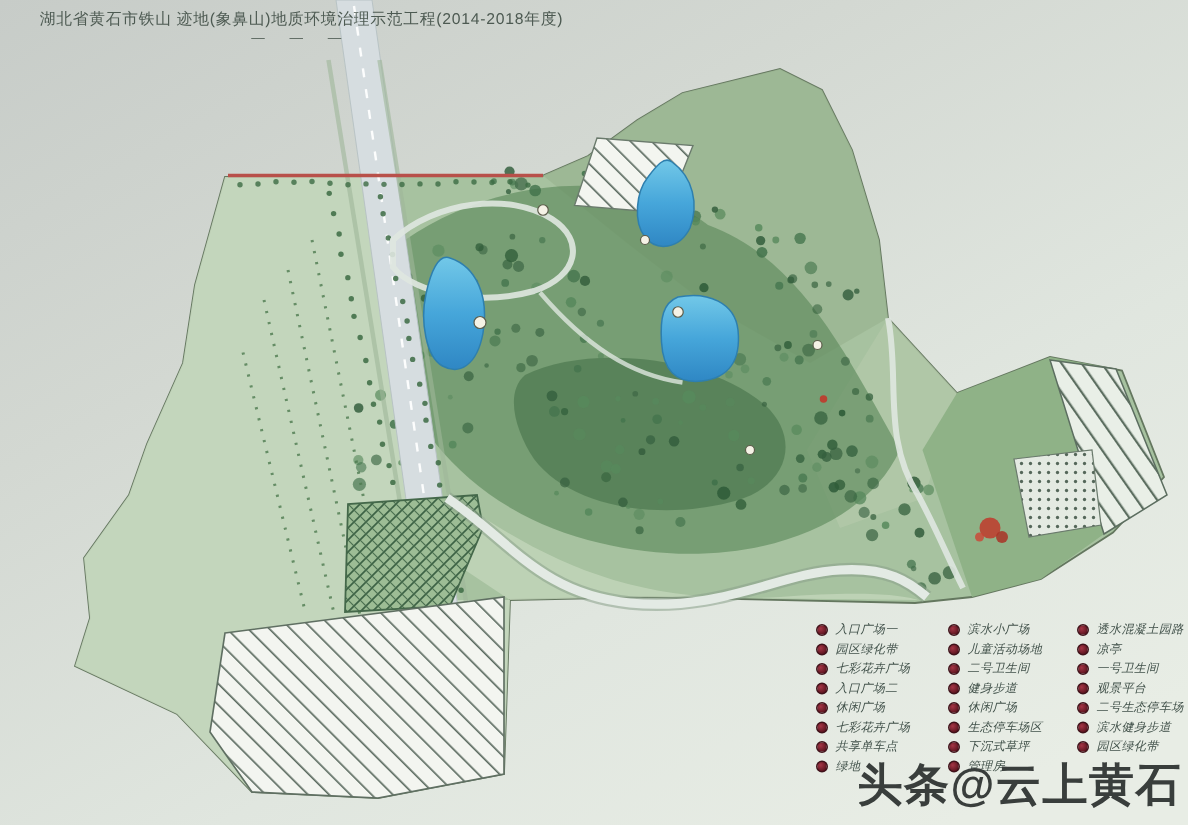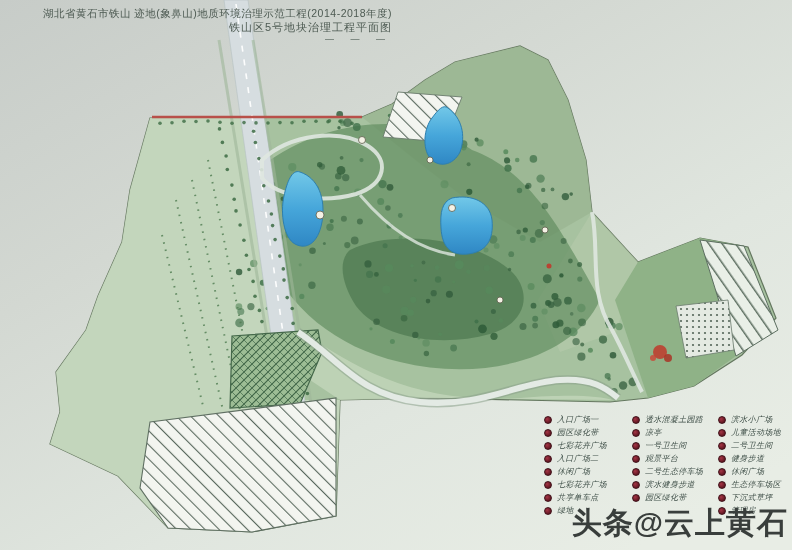--- a/index.html
+++ b/index.html
@@ -4,21 +4,21 @@
 <style>
   html,body{margin:0;padding:0;background:#ffffff;}
   .canvas{
     position:relative;width:792px;height:550px;overflow:hidden;
     font-family:"Liberation Sans",sans-serif;
     background:linear-gradient(150deg,#c7ccc8 0%,#d2d7d1 30%,#dfe5de 62%,#e7ece4 100%);
   }
   svg{position:absolute;left:0;top:0;}
   .title-block{
     position:absolute;left:10px;top:6px;width:382px;
-    text-align:right;color:#4d5a52;z-index:5;
+    text-align:center;color:#4d5a52;z-index:5;
   }
   .title-line1{font-size:10.5px;letter-spacing:0.5px;line-height:14px;}
   .title-line2{font-size:11px;letter-spacing:1px;line-height:14px;}
   .title-dashes{font-size:9px;letter-spacing:7px;line-height:10px;color:#55625a;}
   .legend{
     position:absolute;left:544px;top:413px;z-index:6;
     display:grid;grid-template-columns:88px 86px 74px;column-gap:0;font-style:italic;
   }
   .legend-col{display:flex;flex-direction:column;}
   .legend-item{display:flex;align-items:center;height:13px;}
@@ -407,21 +407,20 @@
     <g>
       <circle cx="660" cy="352" r="7" fill="#c0392b" opacity="0.85"></circle>
       <circle cx="668" cy="358" r="4" fill="#a93226" opacity="0.85"></circle>
       <circle cx="653" cy="358" r="3" fill="#cd4335" opacity="0.8"></circle>
       <circle cx="549" cy="266" r="2.5" fill="#c0392b" opacity="0.9"></circle>
     </g>
   </svg>
 
   <div class="title-block">
     <div class="title-line1">湖北省黄石市铁山 迹地(象鼻山)地质环境治理示范工程(2014-2018年度)</div>
-    <div class="title-line2">铁山区5号地块治理工程平面图</div>
     <div class="title-dashes">— — —</div>
   </div>
 
   <div class="legend" id="legend">
       <div class="legend-col">
         <div class="legend-item">
           <span class="legend-bullet"></span>
           <span class="legend-label">入口广场一</span>
         </div>
         <div class="legend-item">
@@ -449,78 +448,78 @@
           <span class="legend-label">共享单车点</span>
         </div>
         <div class="legend-item">
           <span class="legend-bullet"></span>
           <span class="legend-label">绿地</span>
         </div>
       </div>
       <div class="legend-col">
         <div class="legend-item">
           <span class="legend-bullet"></span>
-          <span class="legend-label">透水混凝土园路</span>
-        </div>
-        <div class="legend-item">
-          <span class="legend-bullet"></span>
-          <span class="legend-label">凉亭</span>
-        </div>
-        <div class="legend-item">
-          <span class="legend-bullet"></span>
-          <span class="legend-label">一号卫生间</span>
-        </div>
-        <div class="legend-item">
-          <span class="legend-bullet"></span>
-          <span class="legend-label">观景平台</span>
-        </div>
-        <div class="legend-item">
-          <span class="legend-bullet"></span>
-          <span class="legend-label">二号生态停车场</span>
-        </div>
-        <div class="legend-item">
-          <span class="legend-bullet"></span>
-          <span class="legend-label">滨水健身步道</span>
-        </div>
-        <div class="legend-item">
-          <span class="legend-bullet"></span>
-          <span class="legend-label">园区绿化带</span>
+          <span class="legend-label">滨水小广场</span>
+        </div>
+        <div class="legend-item">
+          <span class="legend-bullet"></span>
+          <span class="legend-label">儿童活动场地</span>
+        </div>
+        <div class="legend-item">
+          <span class="legend-bullet"></span>
+          <span class="legend-label">二号卫生间</span>
+        </div>
+        <div class="legend-item">
+          <span class="legend-bullet"></span>
+          <span class="legend-label">健身步道</span>
+        </div>
+        <div class="legend-item">
+          <span class="legend-bullet"></span>
+          <span class="legend-label">休闲广场</span>
+        </div>
+        <div class="legend-item">
+          <span class="legend-bullet"></span>
+          <span class="legend-label">生态停车场区</span>
+        </div>
+        <div class="legend-item">
+          <span class="legend-bullet"></span>
+          <span class="legend-label">下沉式草坪</span>
+        </div>
+        <div class="legend-item">
+          <span class="legend-bullet"></span>
+          <span class="legend-label">管理房</span>
         </div>
       </div>
       <div class="legend-col">
         <div class="legend-item">
           <span class="legend-bullet"></span>
-          <span class="legend-label">滨水小广场</span>
-        </div>
-        <div class="legend-item">
-          <span class="legend-bullet"></span>
-          <span class="legend-label">儿童活动场地</span>
-        </div>
-        <div class="legend-item">
-          <span class="legend-bullet"></span>
-          <span class="legend-label">二号卫生间</span>
-        </div>
-        <div class="legend-item">
-          <span class="legend-bullet"></span>
-          <span class="legend-label">健身步道</span>
-        </div>
-        <div class="legend-item">
-          <span class="legend-bullet"></span>
-          <span class="legend-label">休闲广场</span>
-        </div>
-        <div class="legend-item">
-          <span class="legend-bullet"></span>
-          <span class="legend-label">生态停车场区</span>
-        </div>
-        <div class="legend-item">
-          <span class="legend-bullet"></span>
-          <span class="legend-label">下沉式草坪</span>
-        </div>
-        <div class="legend-item">
-          <span class="legend-bullet"></span>
-          <span class="legend-label">管理房</span>
+          <span class="legend-label">透水混凝土园路</span>
+        </div>
+        <div class="legend-item">
+          <span class="legend-bullet"></span>
+          <span class="legend-label">凉亭</span>
+        </div>
+        <div class="legend-item">
+          <span class="legend-bullet"></span>
+          <span class="legend-label">一号卫生间</span>
+        </div>
+        <div class="legend-item">
+          <span class="legend-bullet"></span>
+          <span class="legend-label">观景平台</span>
+        </div>
+        <div class="legend-item">
+          <span class="legend-bullet"></span>
+          <span class="legend-label">二号生态停车场</span>
+        </div>
+        <div class="legend-item">
+          <span class="legend-bullet"></span>
+          <span class="legend-label">滨水健身步道</span>
+        </div>
+        <div class="legend-item">
+          <span class="legend-bullet"></span>
+          <span class="legend-label">园区绿化带</span>
         </div>
       </div>
     </div>
 
   <div class="watermark">头条@云上黄石</div>
 
 </div>
 
 </body></html>

